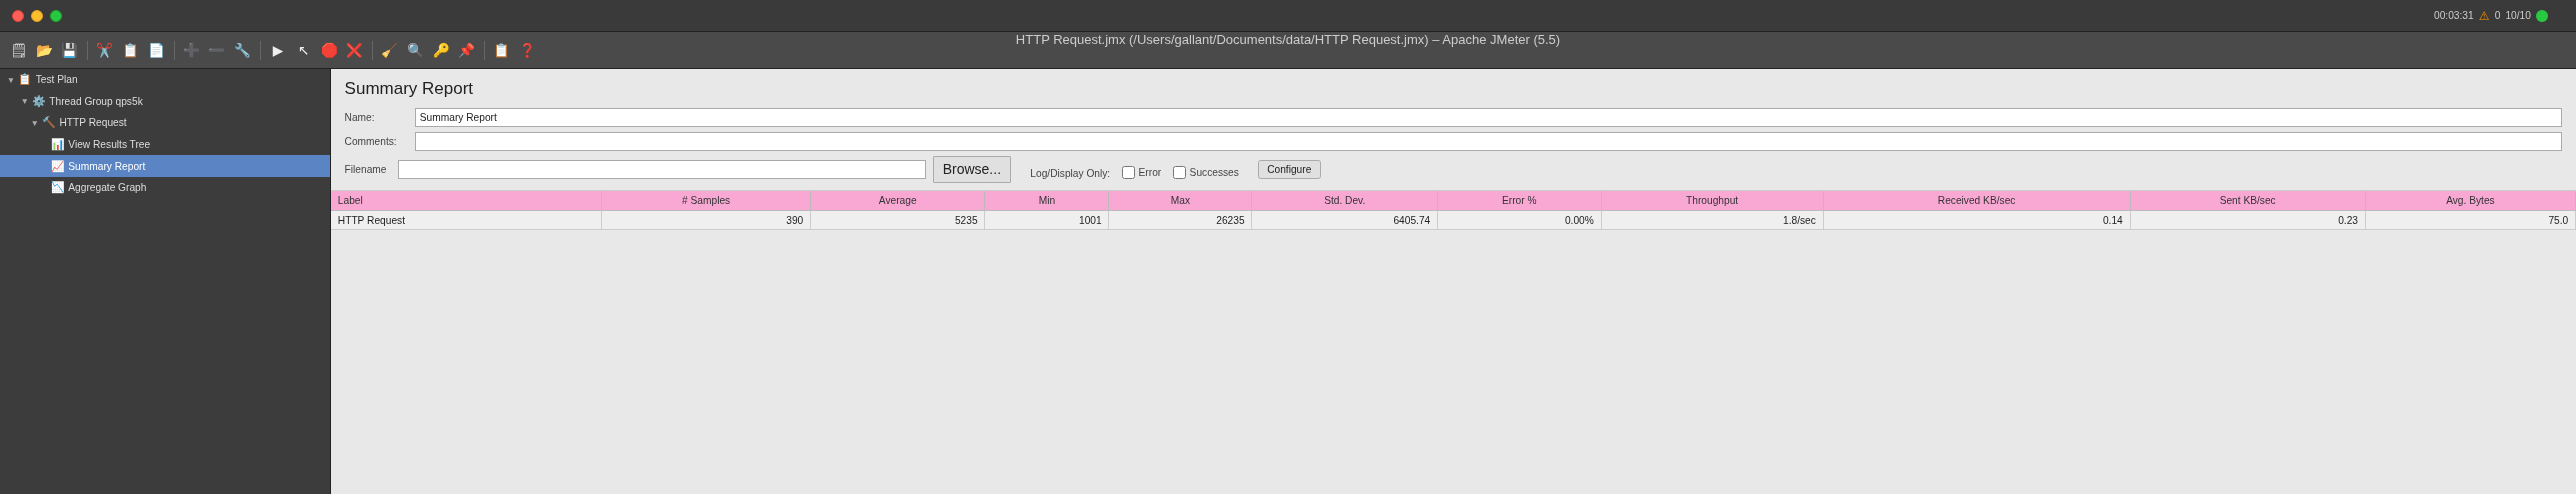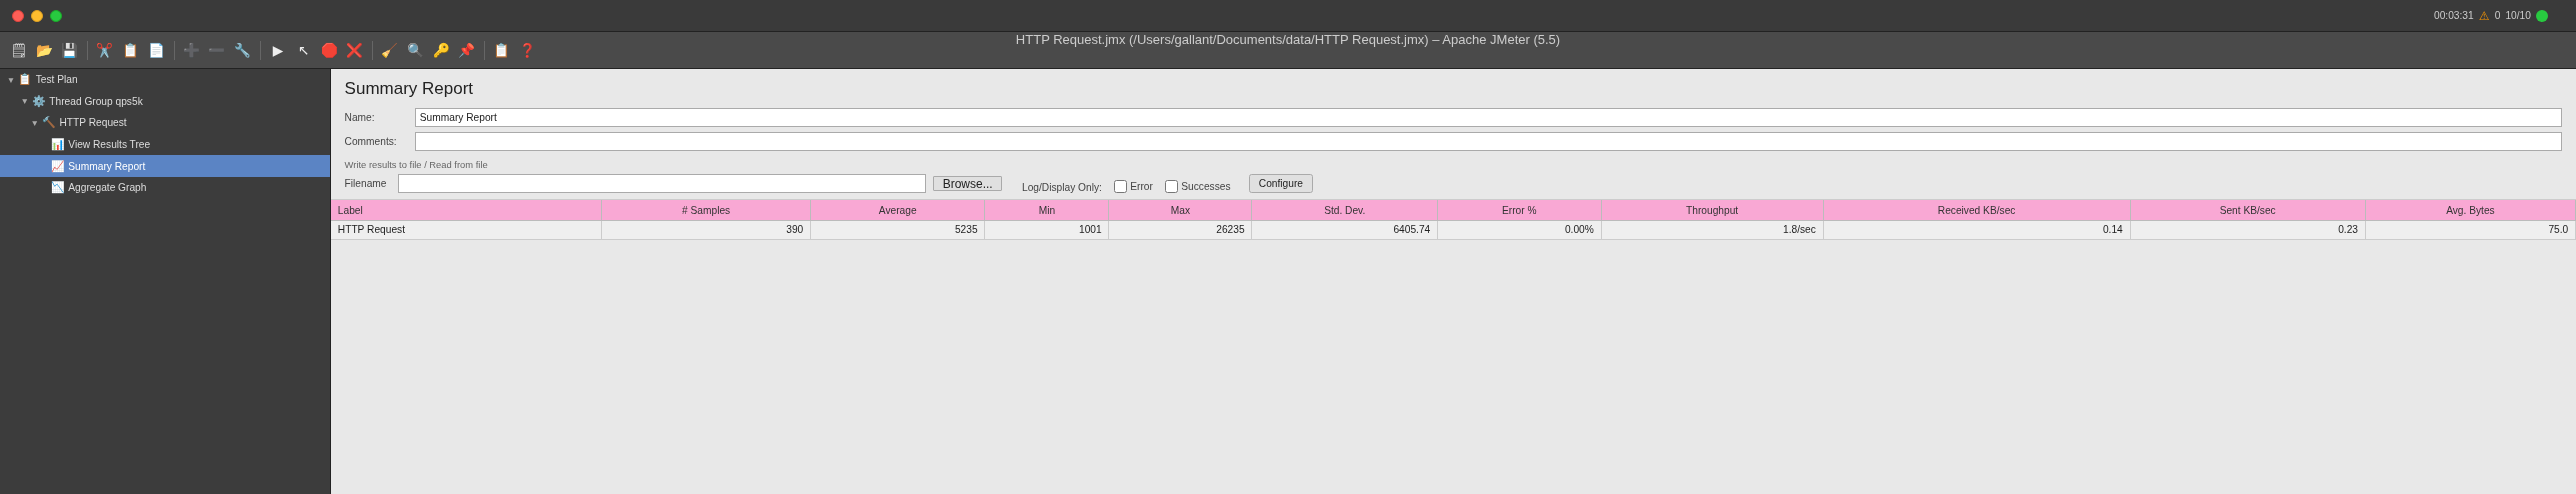--- a/index.html
+++ b/index.html
@@ -175,26 +175,26 @@
       width: 528px;
       height: 19px;
       border: 0.9px solid #aaa;
       background: #fff;
       font-size: 10.2px;
       padding: 1.7px 3.4px;
       color: #222;
       outline: none;
     }
     .browse-btn {
-      height: 15px;
+      height: 27px;
       padding: 0 8.5px;
       background: #e0e0e0;
       border: 0.9px solid #aaa;
       border-radius: 1px;
-      font-size: 12px;
+      font-size: 14px;
       cursor: pointer;
       color: #222;
     }
     .log-display-row {
       display: flex;
       align-items: flex-end;
       gap: 12px;
       margin-left: 13px;
     }
     .log-display-label { font-size: 10.2px; color: #444; }
@@ -347,21 +347,20 @@
       <div class="form-row">
         <span class="form-label">Name:</span>
         <input class="form-input" type="text" value="Summary Report" style="">
       </div>
 
       <div class="form-row">
         <span class="form-label">Comments:</span>
         <input class="form-input" type="text" value="" style="">
       </div>
 
-      <div class="write-results">Write results to file / Read from file</div>
 
       <div class="filename-row">
         <span class="filename-label">Filename</span>
         <input class="filename-input" type="text" value="" style="">
         <button class="browse-btn">Browse...</button>
         <div class="log-display-row">
           <span class="log-display-label">Log/Display Only:</span>
           <div class="checkbox-group">
             <input type="checkbox" style="">
             <span>Error</span>

